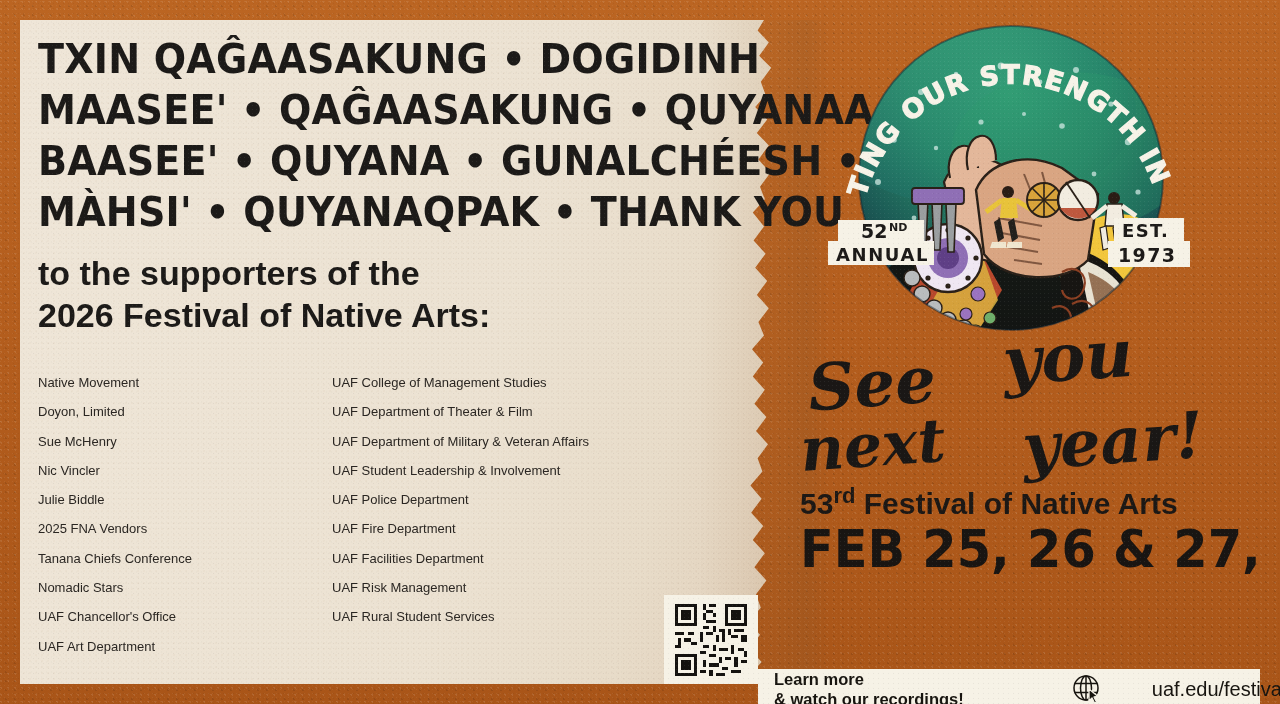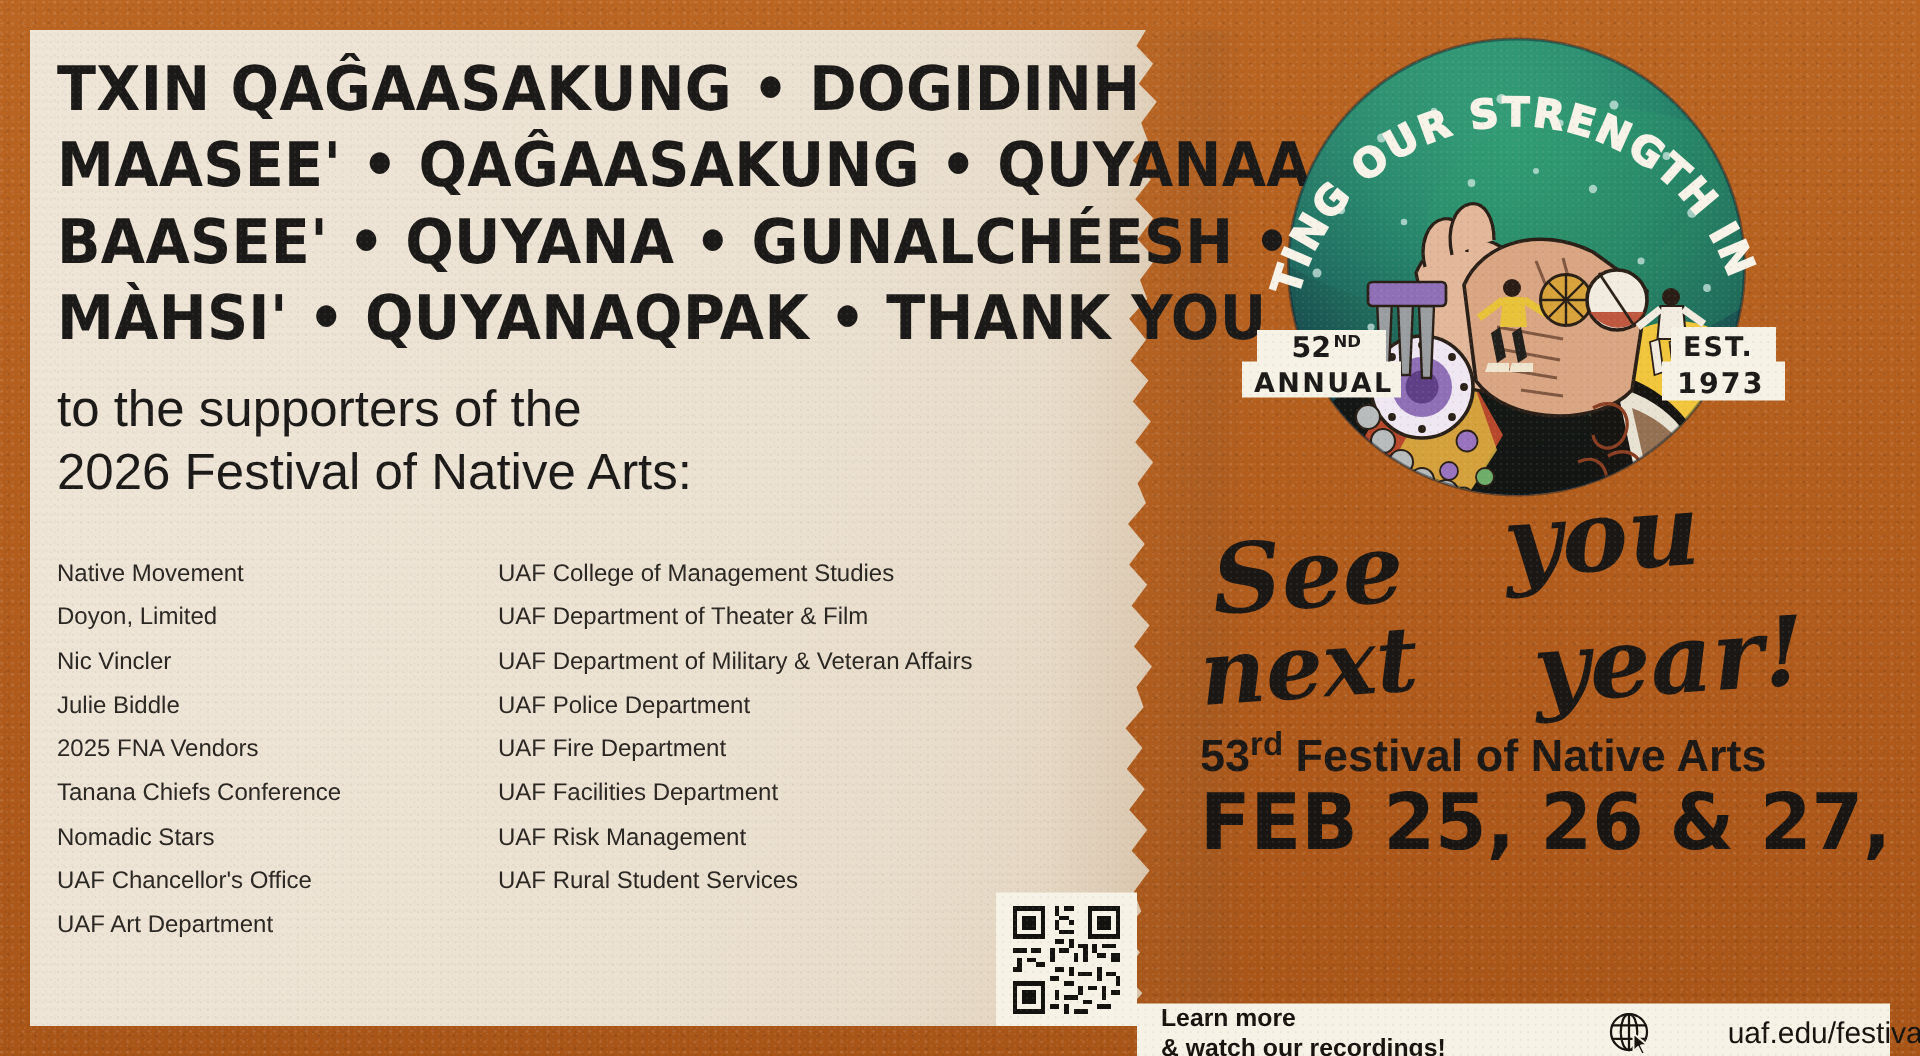--- a/index.html
+++ b/index.html
@@ -52,27 +52,27 @@
     font-family:"DejaVu Sans", sans-serif;
     font-weight:700;color:#1c1a18;
     font-size:41px;line-height:51px;
     letter-spacing:.2px;
     transform:scaleX(.93);transform-origin:left top;
   }
   .headline .ln{white-space:nowrap;display:block;}
   .subhead{
     position:absolute;left:38px;top:252px;width:690px;
     font-family:"Liberation Sans", sans-serif;
-    font-weight:400;color:#1c1a18;
+    font-weight:700;color:#1c1a18;
     font-size:34px;line-height:42px;
   }
 
   
   .list{
-    position:absolute;color:#2a2622;font-size:16px;line-height:29.3px;
+    position:absolute;color:#2a2622;font-size:13px;line-height:29.3px;
     font-family:"Liberation Sans", sans-serif;font-weight:400;
     white-space:nowrap;
   }
   #list-left{left:38px;top:368px;}
   #list-right{left:332px;top:368px;}
   .list div{height:29.3px;}
 
   
   #logo{position:absolute;left:826px;top:22px;width:370px;height:312px;}
   #logo svg{display:block;}
@@ -146,33 +146,35 @@
   </div>
 
   <div class="subhead">
     <div>to the supporters of the</div>
     <div>2026 Festival of Native Arts:</div>
   </div>
 
   <div class="list" id="list-left">
     <div>Native Movement</div>
     <div>Doyon, Limited</div>
+    <div>Sue McHenry</div>
     <div>Nic Vincler</div>
     <div>Julie Biddle</div>
     <div>2025 FNA Vendors</div>
     <div>Tanana Chiefs Conference</div>
     <div>Nomadic Stars</div>
     <div>UAF Chancellor's Office</div>
     <div>UAF Art Department</div>
   </div>
 
   <div class="list" id="list-right">
     <div>UAF College of Management Studies</div>
     <div>UAF Department of Theater &amp; Film</div>
     <div>UAF Department of Military &amp; Veteran Affairs</div>
+    <div>UAF Student Leadership &amp; Involvement</div>
     <div>UAF Police Department</div>
     <div>UAF Fire Department</div>
     <div>UAF Facilities Department</div>
     <div>UAF Risk Management</div>
     <div>UAF Rural Student Services</div>
   </div>
 
   <div id="logo">
     <svg width="370" height="312" viewBox="0 0 370 312">
       <defs>

